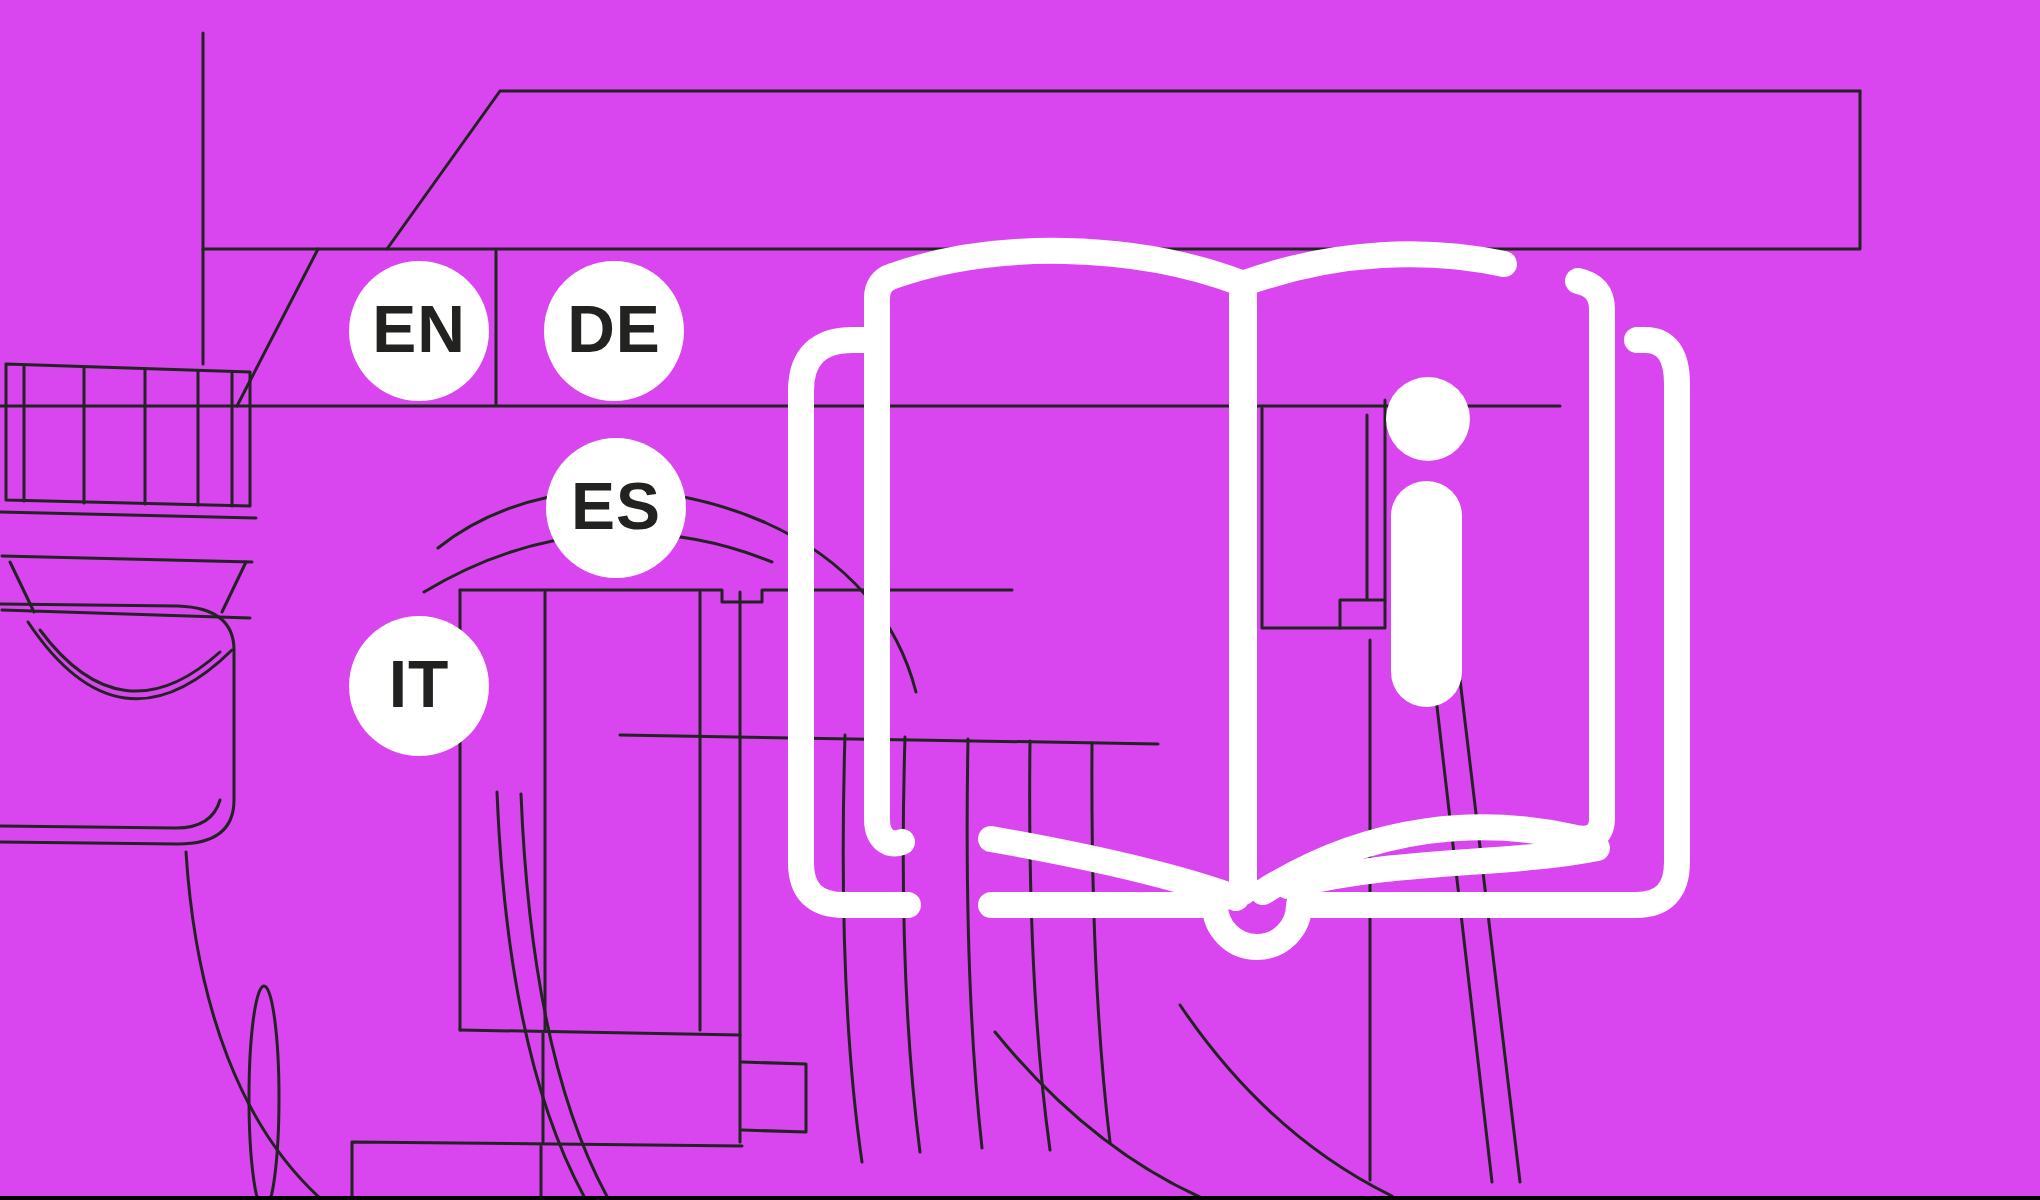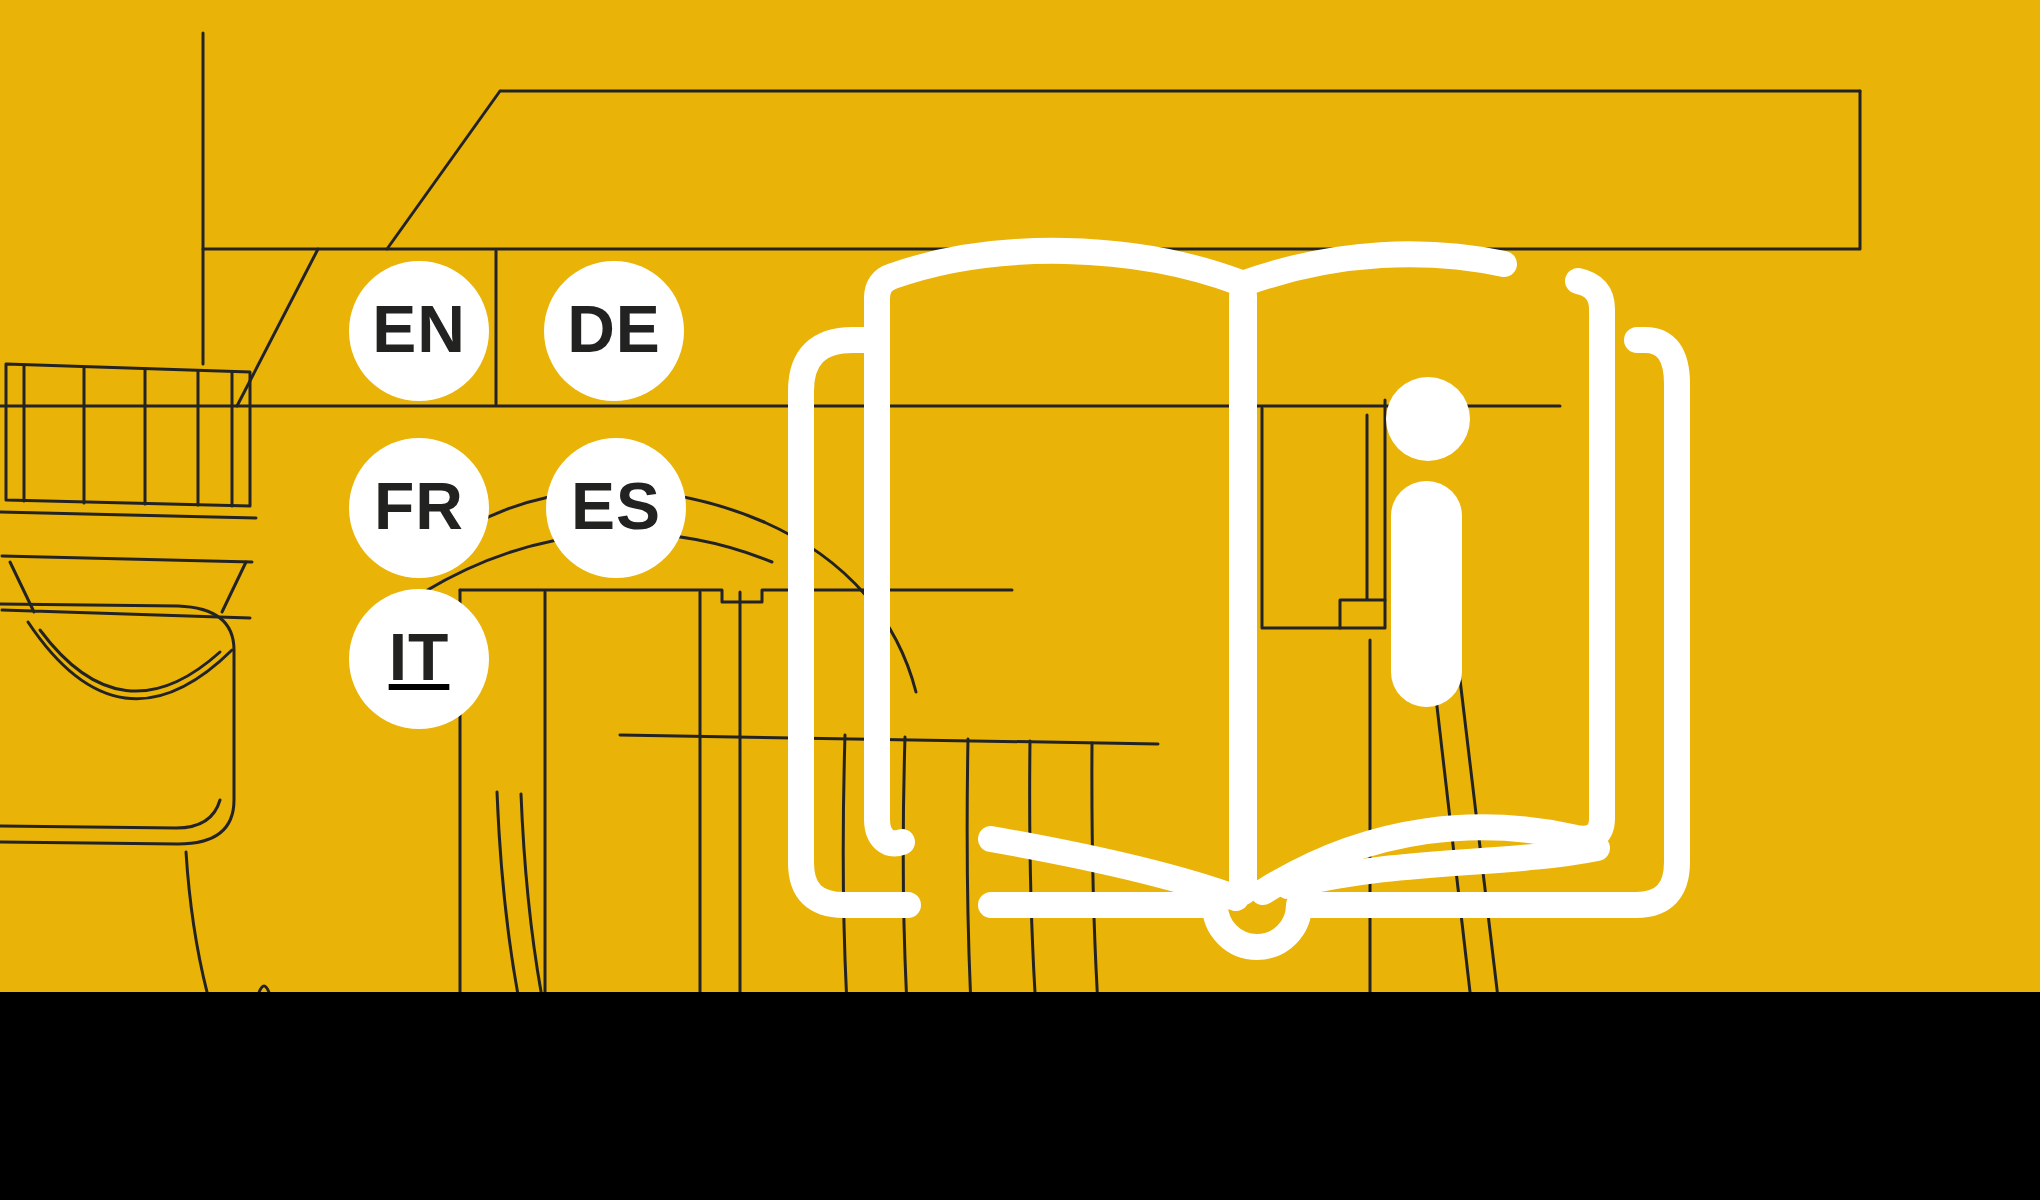--- a/index.html
+++ b/index.html
@@ -1,19 +1,19 @@
 <!DOCTYPE html>
 <html><head>
 <meta charset="utf-8">
 <style>
   html,body{margin:0;padding:0;background:#000;}
   .stage{
     position:relative;
-    width:2040px;height:992px;
-    background:#eab308;
+    width:2040px;height:1196px;
+    background:#d946ef;
     overflow:hidden;
     font-family:"Liberation Sans", sans-serif;
   }
   .stage svg{position:absolute;left:0;top:0;}
   .lang-circle{
     position:absolute;
     width:140px;height:140px;
     border-radius:50%;
     background:#fff;
     display:flex;align-items:center;justify-content:center;
@@ -25,21 +25,21 @@
     color:#222220;
     letter-spacing:1px;
     line-height:1;
     transform:translateY(-2px);
   }
   
   .pos-en{left:349px;top:261px;}
   .pos-de{left:544px;top:261px;}
   .pos-fr{left:349px;top:438px;}
   .pos-es{left:546px;top:438px;}
-  .pos-it{left:349px;top:589px;text-decoration:underline;}
+  .pos-it{left:349px;top:616px;}
   .pos-ru{left:541px;top:617px;}
   .pos-cz{left:349px;top:794px;}
   .pos-pl{left:541px;top:794px;}
 </style>
 </head>
 <body>
 
 <div class="stage">
 
   <svg width="2040" height="1200" viewBox="0 0 2040 1200">
@@ -126,23 +126,20 @@
       <rect x="1391" y="481" width="71" height="226" rx="35"></rect>
     </g>
   </svg>
 
   <div class="lang-circle pos-en">
     <span>EN</span>
   </div>
   <div class="lang-circle pos-de">
     <span>DE</span>
   </div>
-  <div class="lang-circle pos-fr">
-    <span>FR</span>
-  </div>
   <div class="lang-circle pos-es">
     <span>ES</span>
   </div>
   <div class="lang-circle pos-it">
     <span>IT</span>
   </div>
 
 </div>
 
 </body></html>

